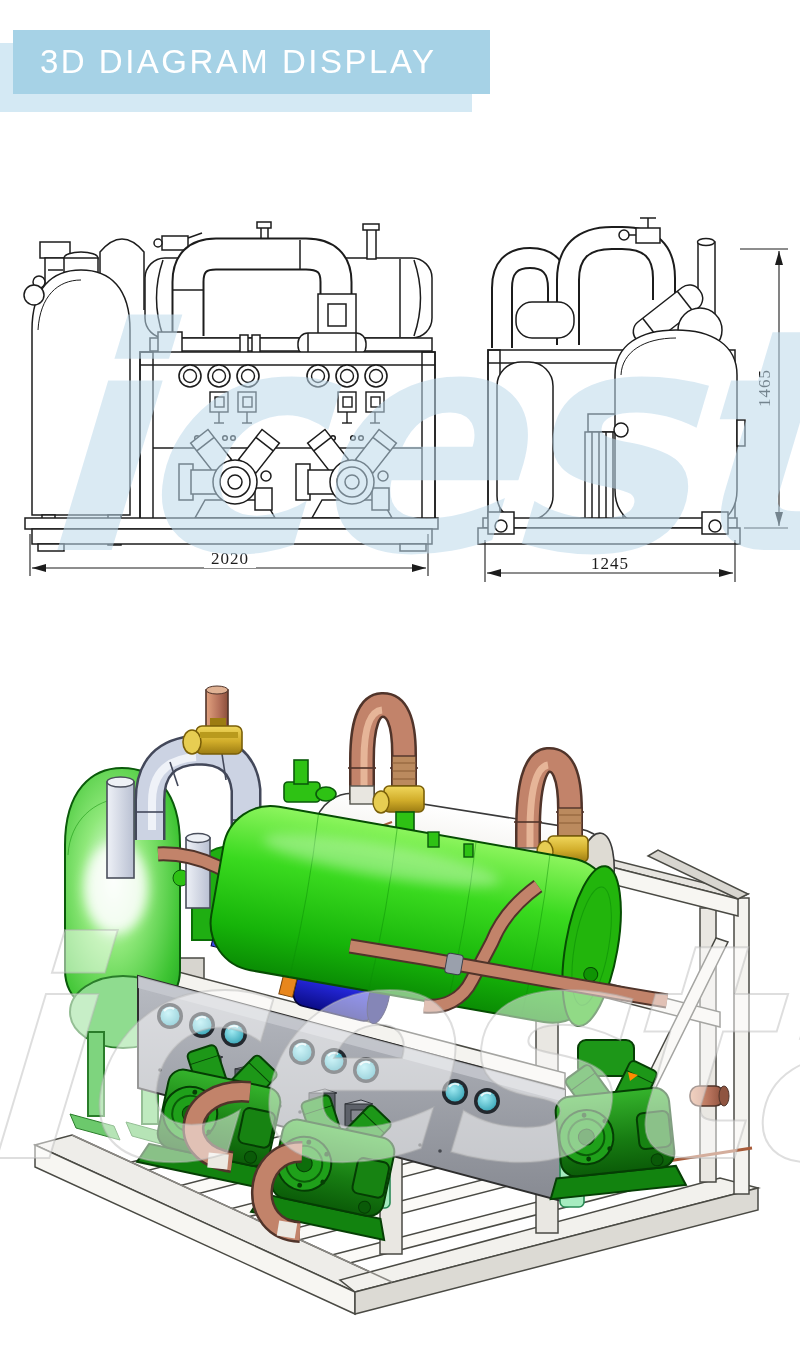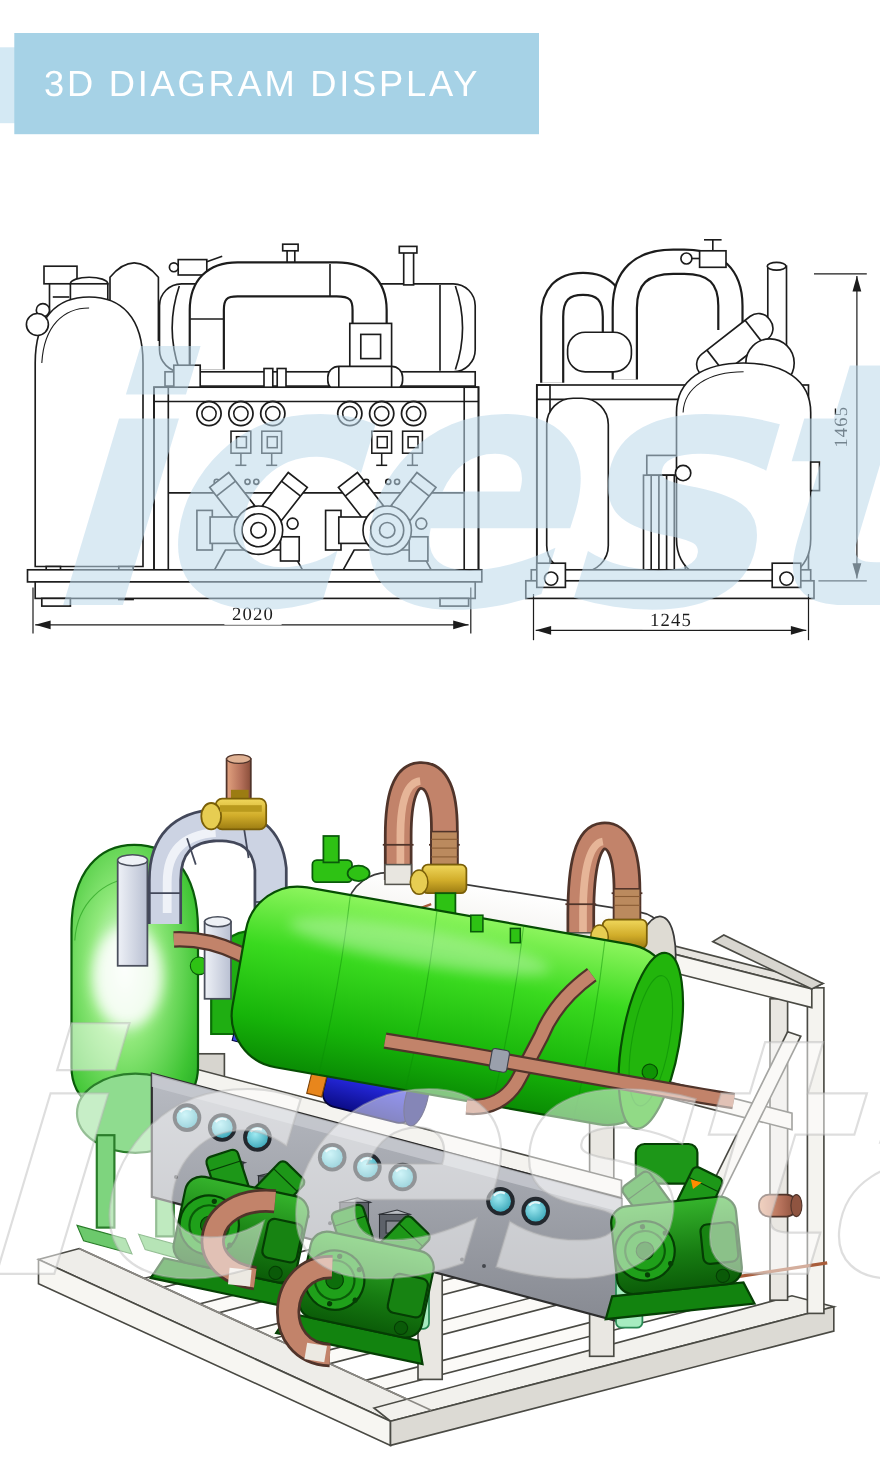--- a/index.html
+++ b/index.html
@@ -1,19 +1,19 @@
 <!DOCTYPE html>
 <html><head>
 <meta charset="utf-8">
 <style>
   html,body{margin:0;padding:0;background:#ffffff;}
   body{width:800px;height:1348px;position:relative;font-family:"Liberation Sans",sans-serif;overflow:hidden;}
   .banner-wrap{position:absolute;left:0;top:0;width:800px;height:120px;}
   .banner-shadow{position:absolute;left:0;top:43px;width:472px;height:69px;background:#d4e9f4;}
-  .banner-main{position:absolute;left:13px;top:30px;width:477px;height:92px;background:#a6d2e6;display:flex;align-items:center;}
+  .banner-main{position:absolute;left:13px;top:30px;width:477px;height:64px;background:#a6d2e6;display:flex;align-items:center;}
   .banner-title{color:#ffffff;font-size:33px;font-weight:400;letter-spacing:2.5px;padding-left:27px;white-space:nowrap;}
   .fig{position:absolute;left:0;}
   #fig2d{top:130px;}
   #fig3d{top:640px;}
   svg text.dim{font-family:"Liberation Serif",serif;font-size:17px;fill:#1c1c1c;letter-spacing:1px;}
   svg text.wm{font-family:"DejaVu Sans",sans-serif;font-style:italic;font-weight:bold;}
 </style>
 </head>
 <body>
 

